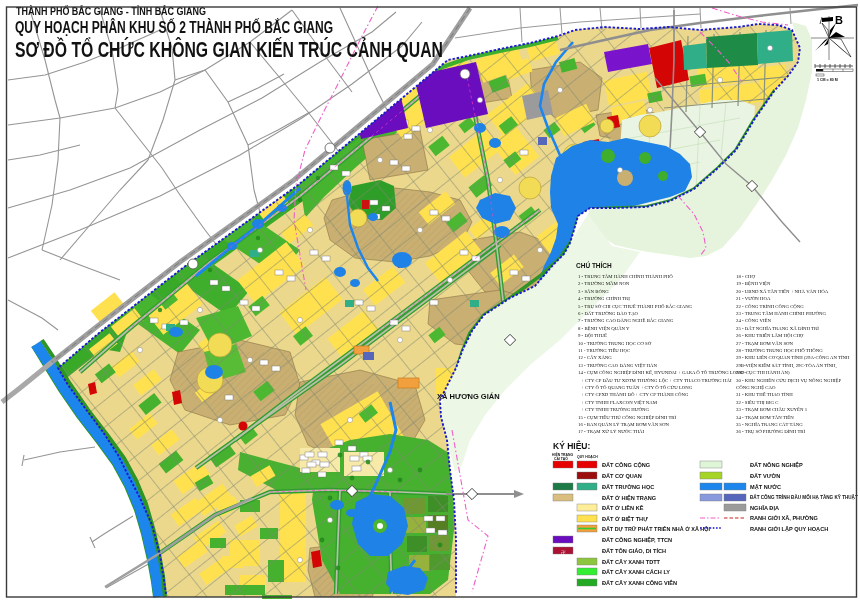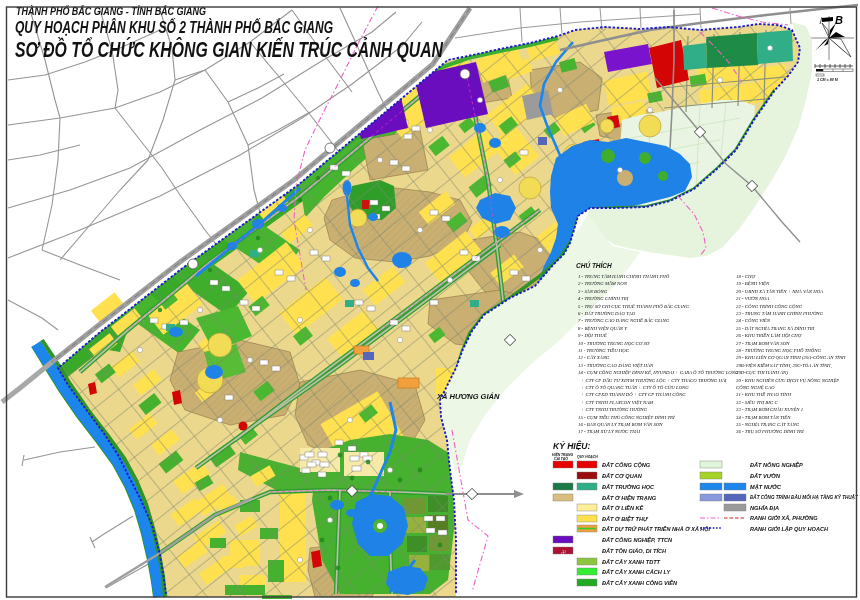--- a/index.html
+++ b/index.html
@@ -1,16 +1,16 @@
 <!DOCTYPE html>
 <html><head>
 <meta charset="utf-8">
 <style>
 html,body{margin:0;padding:0;background:#fff;}
-#page{width:860px;height:600px;position:relative;background:#ffffff;font-family:"Liberation Sans",sans-serif;overflow:hidden;font-style:italic;}
+#page{width:860px;height:600px;position:relative;background:#ffffff;font-family:"Liberation Sans",sans-serif;overflow:hidden;}
 svg{position:absolute;left:0;top:0;}
 </style>
 </head>
 <body>
 <div id="page">
 <svg width="860" height="600" viewBox="0 0 860 600">
 <defs>
 <clipPath id="cityclip">
           <path d="M437,69 L298,185 L184,267 L99,333 L58,368 L68,385 85,408 103,432 118,455 128,475 L140,498 152,525 160,555 164,580 166,597 L456,597 L456,540 454,500 450,470 447,440 441,417 440,400 445,390 456,368 463,349 472,331 484,315 510,298 535,286 553,265 564,254 570,243 574,230 578,216 590,208 615,208 646,207 670,201 694,189 718,168 736,150 754,120 775,90 788,76 798,62 800,48 792,30 778,25 758,24 738,27 700,30 668,27 640,29 605,27 575,30 558,36 530,43 500,49 468,56 448,60 Z"></path>
         </clipPath>

